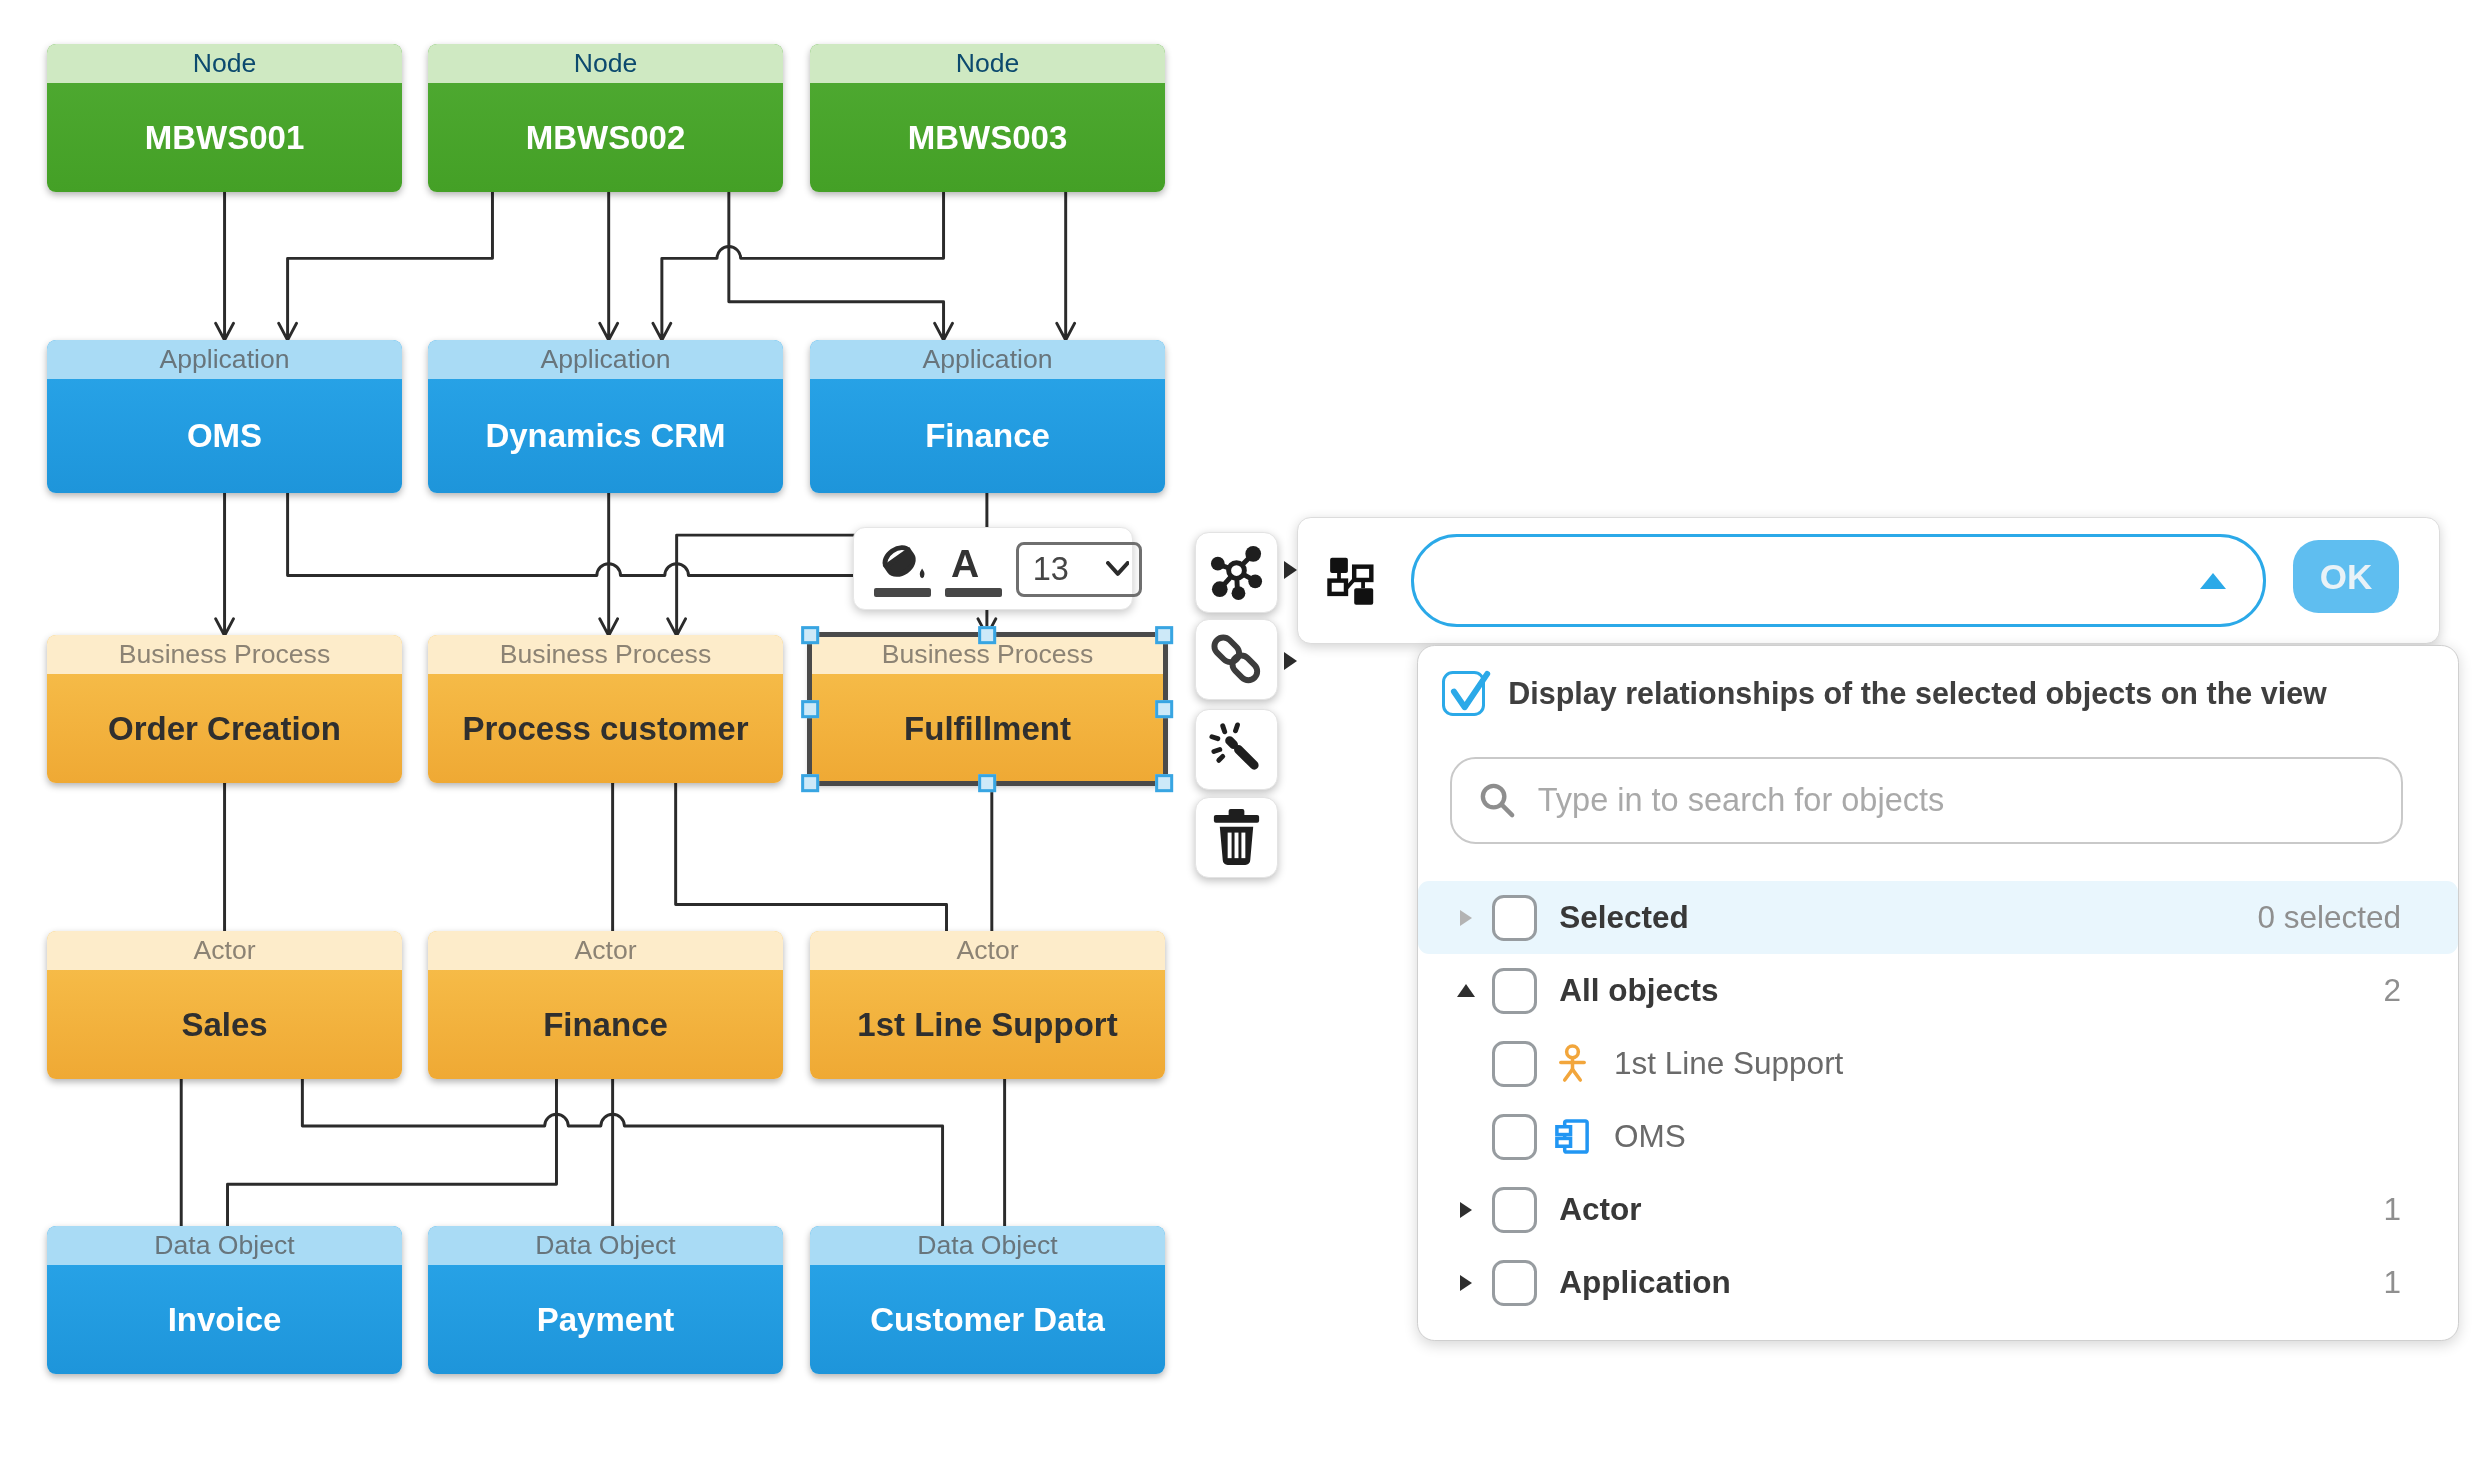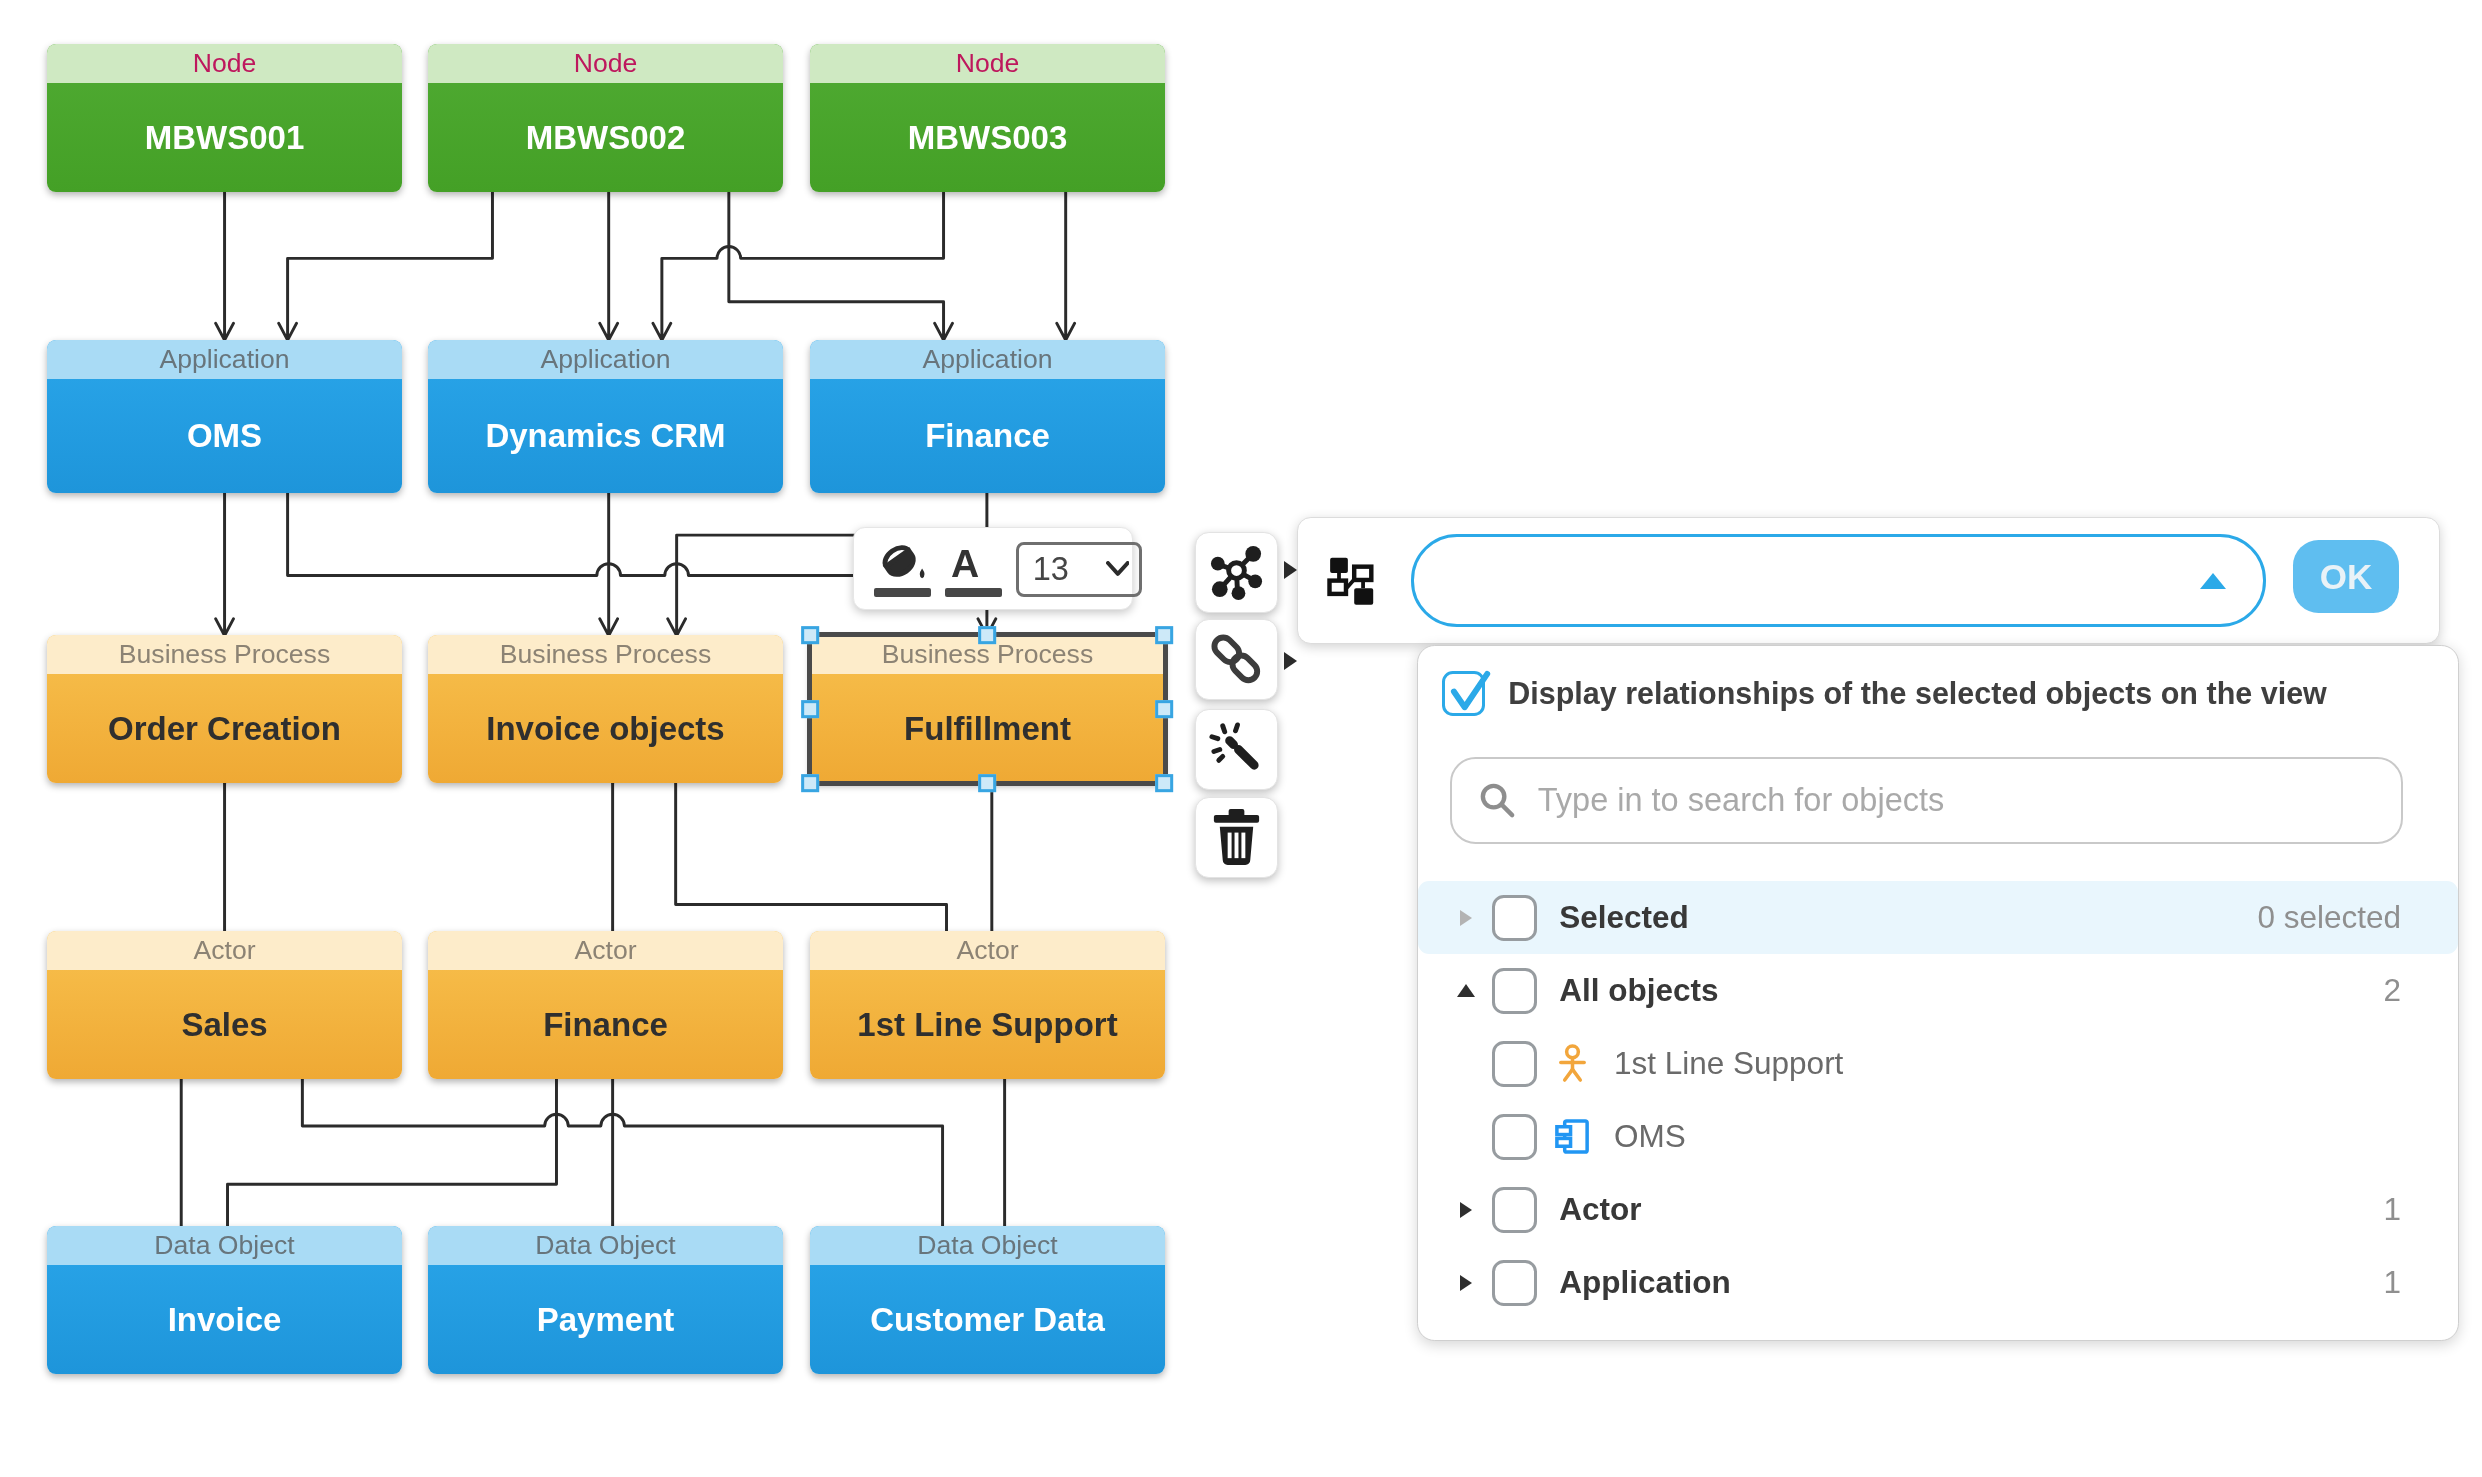--- a/index.html
+++ b/index.html
@@ -15,21 +15,21 @@
   #edges{position:absolute;left:0;top:0;}
   #edges path{stroke:var(--edge);stroke-width:3;fill:none;stroke-linejoin:round;stroke-linecap:round;}
 
   
   .box{position:absolute;border-radius:8.9px;box-shadow:0 3px 7.9px rgba(0,0,0,.30);overflow:hidden;}
   .box .hdr{height:39px;display:flex;align-items:center;justify-content:center;
             font-size:26.6px;color:#6e6e6e;}
   .box .lbl{position:absolute;top:39px;left:0;right:0;bottom:0;display:flex;align-items:center;
             justify-content:center;font-size:33px;font-weight:700;}
   .box.node{background:linear-gradient(180deg,var(--green1),var(--green2));}
-  .box.node .hdr{background:var(--green-hdr);color:#be185d;}
+  .box.node .hdr{background:var(--green-hdr);color:#0c4a6e;}
   .box.node .lbl{color:#fff;border-radius:20px;}
   .box.app,.box.data{background:linear-gradient(180deg,var(--blue1),var(--blue2));}
   .box.app .hdr,.box.data .hdr{background:var(--blue-hdr);color:#68757c;}
   .box.app .lbl,.box.data .lbl{color:#fff;}
   .box.bp,.box.actor{background:linear-gradient(180deg,var(--orange1),var(--orange2));}
   .box.bp .hdr,.box.actor .hdr{background:var(--cream-hdr);color:#8c8374;}
   .box.bp .lbl,.box.actor .lbl{color:#2f2f2f;}
   .box.selected{outline:5.9px solid #4a4a4a;outline-offset:-2px;}
   .handle{position:absolute;width:17.7px;height:17.7px;background:#cde9f8;border:3px solid #38a5e2;
           box-sizing:border-box;transform:translate(-50%,-50%);z-index:5;}
@@ -145,21 +145,21 @@
       <div class="box app" style="left: 810px; top: 340px; width: 355px; height: 153px;">
     <div class="hdr">Application</div>
     <div class="lbl">Finance</div>
   </div>
       <div class="box bp" style="left: 47px; top: 635px; width: 355px; height: 148px;">
     <div class="hdr">Business Process</div>
     <div class="lbl">Order Creation</div>
   </div>
       <div class="box bp" style="left: 428px; top: 635px; width: 355px; height: 148px;">
     <div class="hdr">Business Process</div>
-    <div class="lbl">Invoice objects</div>
+    <div class="lbl">Process customer</div>
   </div>
       <div class="box bp selected" style="left: 810px; top: 635px; width: 355px; height: 148px;">
     <div class="hdr">Business Process</div>
     <div class="lbl">Fulfillment</div>
   </div>
       <div class="handle" style="left: 810px; top: 635px;"></div>
       <div class="handle" style="left: 987px; top: 635px;"></div>
       <div class="handle" style="left: 1164px; top: 635px;"></div>
       <div class="handle" style="left: 810px; top: 709px;"></div>
       <div class="handle" style="left: 1164px; top: 709px;"></div>

